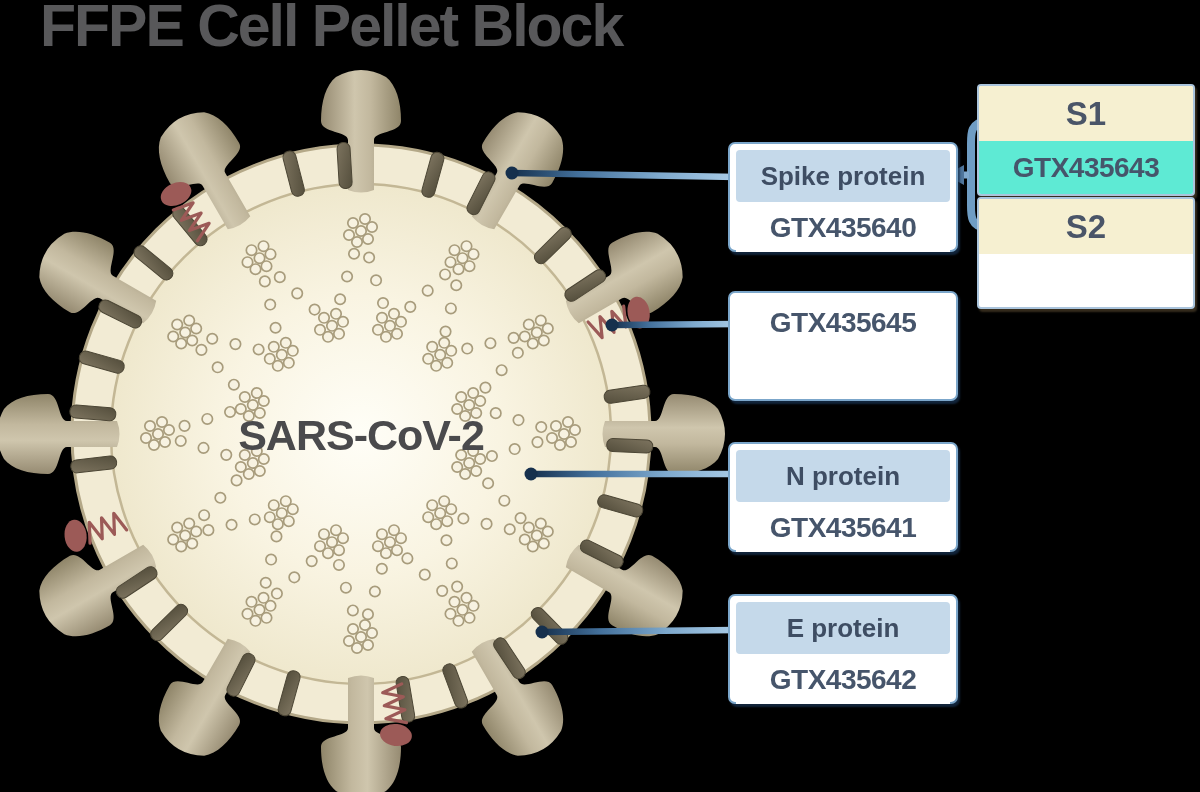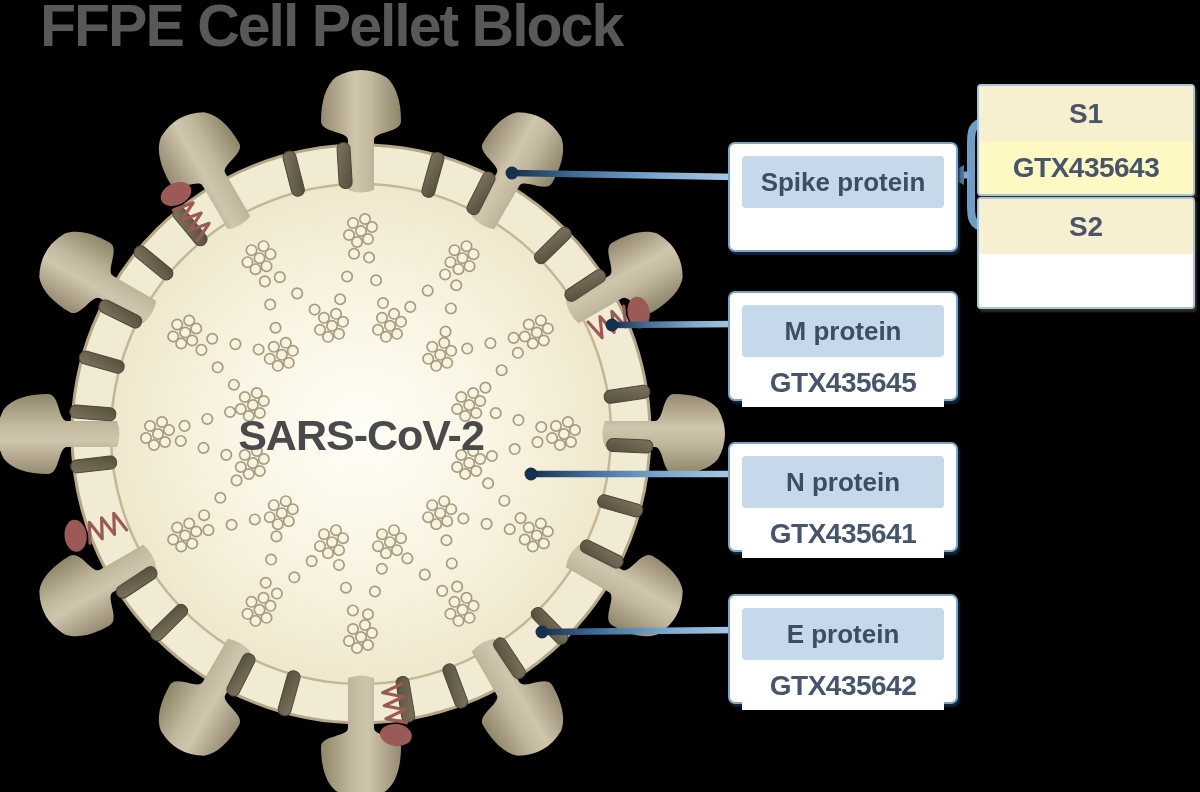--- a/index.html
+++ b/index.html
@@ -2,33 +2,33 @@
 <html><head>
 <meta charset="utf-8">
 <style>
   html,body{margin:0;padding:0;background:#000;}
   #stage{position:relative;width:1200px;height:792px;background:#000;overflow:hidden;
          font-family:"Liberation Sans",sans-serif;}
   #title{position:absolute;left:40px;top:-8px;font-size:59px;font-weight:bold;
          letter-spacing:-2px;color:#58585a;white-space:nowrap;}
   svg{position:absolute;left:0;top:0;}
   .callout{position:absolute;box-sizing:border-box;width:230px;height:110px;
-           background:#fff;border:2px solid #7ba6ca;border-radius:7px;padding:12px;
+           background:#fff;border:2px solid #7ba6ca;border-radius:7px;padding:6px;
            box-shadow:2px 3px 2px rgba(23,48,78,.75);}
   .callout .hdr{height:52px;margin-bottom:2px;background:#c5d9ea;border-radius:4px;
            display:flex;align-items:center;justify-content:center;
            font-size:26px;font-weight:600;color:#3e4d63;}
   .callout .bdy{height:48px;background:#fff;display:flex;align-items:center;justify-content:center;
            font-size:28px;font-weight:700;color:#46556b;letter-spacing:-0.5px;}
   .subunit{position:absolute;box-sizing:border-box;width:218px;height:112px;
            background:#fff;border:2px solid #aac4dc;border-radius:4px;overflow:hidden;
            box-shadow:2px 3px 2px rgba(62,52,34,.85);}
   .subunit .hdr{height:55px;background:#f6f0d1;display:flex;align-items:center;justify-content:center;
-           font-size:28px;font-weight:700;color:#4a5568;}
-  .subunit .bdy{height:53px;background:#fef9c3;display:flex;align-items:center;justify-content:center;
+           font-size:33px;font-weight:700;color:#4a5568;}
+  .subunit .bdy{height:53px;background:#5eead4;display:flex;align-items:center;justify-content:center;
            font-size:28px;font-weight:700;color:#46556b;letter-spacing:-0.5px;}
 </style>
 </head>
 <body>
 
 <div id="stage">
 
   <svg id="virus-svg" width="1200" height="792" viewBox="0 0 1200 792">
     <defs>
       <radialGradient id="gInt" cx="50%" cy="50%" r="50%">
@@ -465,24 +465,24 @@
         <path d="M 986,121 C 970,123 971,134 971,146 L 971,203 C 971,215 970,226 986,228" fill="none" stroke="#6f9dc4" stroke-width="8" stroke-linecap="round"></path>
         <line x1="969" y1="175" x2="960" y2="175" stroke="#7fa8cc" stroke-width="7"></line>
         <polygon points="946,175 964,165 964,185" fill="#4f759b"></polygon>
       </g>
   </svg>
 
   <div id="title">FFPE Cell Pellet Block</div>
 
   <div class="callout" style="left:728px;top:142px">
     <div class="hdr">Spike protein</div>
+    <div class="bdy">GTX435640</div>
   </div>
 
   <div class="callout" style="left:728px;top:291px">
-    <div class="hdr">M protein</div>
     <div class="bdy">GTX435645</div>
   </div>
 
   <div class="callout" style="left:728px;top:442px">
     <div class="hdr">N protein</div>
     <div class="bdy">GTX435641</div>
   </div>
 
   <div class="callout" style="left:728px;top:594px">
     <div class="hdr">E protein</div>

